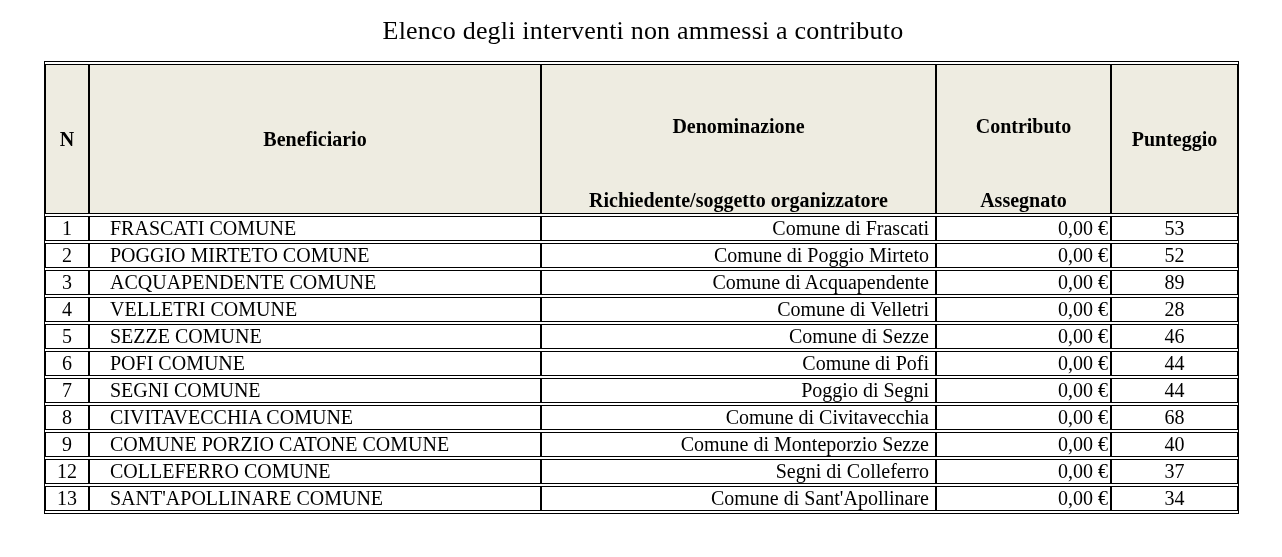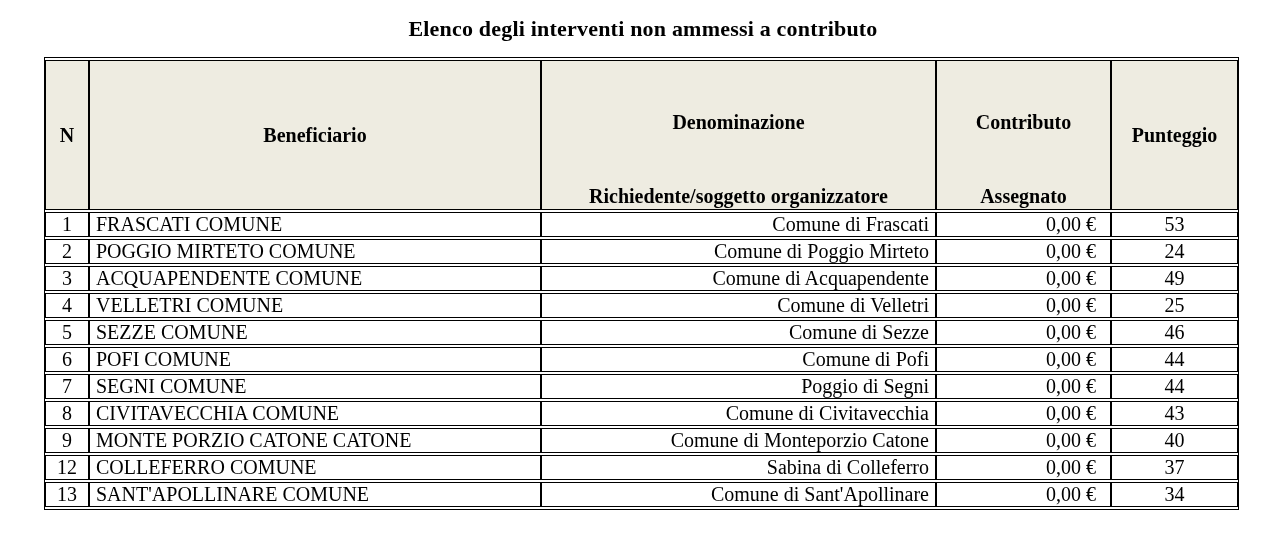--- a/index.html
+++ b/index.html
@@ -9,22 +9,22 @@
   }
   body {
     width: 1282px;
     height: 557px;
     font-family: "Liberation Serif", serif;
     color: #000000;
     overflow: hidden;
   }
   .doc-title {
     text-align: center;
-    font-weight: bold;
-    font-size: 22px;
+    font-weight: normal;
+    font-size: 26px;
     margin: 16px 0 15px 4px;
     letter-spacing: 0.2px;
   }
   table.doc-table {
     margin-left: 44px;
     width: 1195px;
     table-layout: fixed;
     border-collapse: separate;
     border-spacing: 0 2px;
     border: 1px solid var(--border-color, #000);
@@ -47,23 +47,23 @@
     padding: 0 4px;
   }
   thead th .hline { display: block; margin-top: 48px; }
   tbody td { height: 25px; padding: 0; }
   .col-n   { width: 44px;  }
   .col-ben { width: 452px; }
   .col-den { width: 395px; }
   .col-con { width: 175px; }
   .col-pun { width: 127px; }
   td.cell-n   { text-align: center; }
-  td.cell-ben { text-align: left;  padding: 0 6px;  }
+  td.cell-ben { text-align: left;  padding: 0 20px;  }
   td.cell-den { text-align: right;  padding: 0 6px;  }
-  td.cell-con { text-align: right; padding: 0 14px; }
+  td.cell-con { text-align: right; padding: 0 2px; }
   td.cell-pun { text-align: center; font-family: Liberation Serif, serif; }
 </style>
 </head>
 <body>
 
 <div class="doc-title">Elenco degli interventi non ammessi a contributo</div>
 
 <table class="doc-table">
   <colgroup>
     <col class="col-n">
@@ -94,37 +94,37 @@
     <td class="cell-den">Comune di Frascati</td>
     <td class="cell-con">0,00 €</td>
     <td class="cell-pun">53</td>
   </tr>
 
   <tr>
     <td class="cell-n">2</td>
     <td class="cell-ben">POGGIO MIRTETO COMUNE</td>
     <td class="cell-den">Comune di Poggio Mirteto</td>
     <td class="cell-con">0,00 €</td>
-    <td class="cell-pun">24</td>
+    <td class="cell-pun">52</td>
   </tr>
 
   <tr>
     <td class="cell-n">3</td>
     <td class="cell-ben">ACQUAPENDENTE COMUNE</td>
     <td class="cell-den">Comune di Acquapendente</td>
     <td class="cell-con">0,00 €</td>
-    <td class="cell-pun">49</td>
+    <td class="cell-pun">89</td>
   </tr>
 
   <tr>
     <td class="cell-n">4</td>
     <td class="cell-ben">VELLETRI COMUNE</td>
     <td class="cell-den">Comune di Velletri</td>
     <td class="cell-con">0,00 €</td>
-    <td class="cell-pun">25</td>
+    <td class="cell-pun">28</td>
   </tr>
 
   <tr>
     <td class="cell-n">5</td>
     <td class="cell-ben">SEZZE COMUNE</td>
     <td class="cell-den">Comune di Sezze</td>
     <td class="cell-con">0,00 €</td>
     <td class="cell-pun">46</td>
   </tr>
 
@@ -142,37 +142,37 @@
     <td class="cell-den">Poggio di Segni</td>
     <td class="cell-con">0,00 €</td>
     <td class="cell-pun">44</td>
   </tr>
 
   <tr>
     <td class="cell-n">8</td>
     <td class="cell-ben">CIVITAVECCHIA COMUNE</td>
     <td class="cell-den">Comune di Civitavecchia</td>
     <td class="cell-con">0,00 €</td>
-    <td class="cell-pun">43</td>
+    <td class="cell-pun">68</td>
   </tr>
 
   <tr>
     <td class="cell-n">9</td>
-    <td class="cell-ben">MONTE PORZIO CATONE CATONE</td>
-    <td class="cell-den">Comune di Monteporzio Catone</td>
+    <td class="cell-ben">COMUNE PORZIO CATONE COMUNE</td>
+    <td class="cell-den">Comune di Monteporzio Sezze</td>
     <td class="cell-con">0,00 €</td>
     <td class="cell-pun">40</td>
   </tr>
 
 
 
   <tr>
     <td class="cell-n">12</td>
     <td class="cell-ben">COLLEFERRO COMUNE</td>
-    <td class="cell-den">Sabina di Colleferro</td>
+    <td class="cell-den">Segni di Colleferro</td>
     <td class="cell-con">0,00 €</td>
     <td class="cell-pun">37</td>
   </tr>
 
   <tr>
     <td class="cell-n">13</td>
     <td class="cell-ben">SANT'APOLLINARE COMUNE</td>
     <td class="cell-den">Comune di Sant'Apollinare</td>
     <td class="cell-con">0,00 €</td>
     <td class="cell-pun">34</td>

